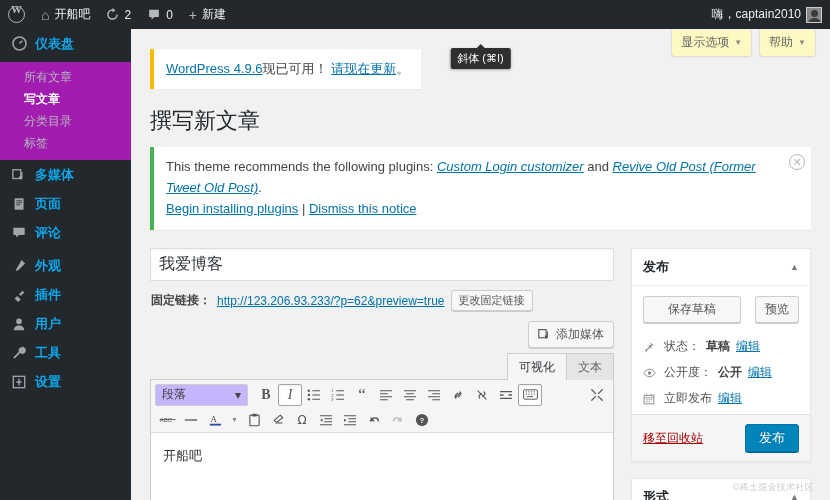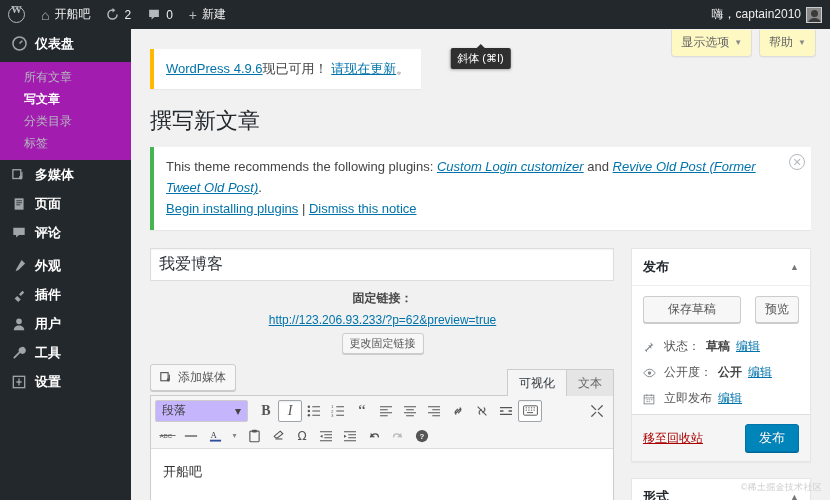--- a/index.html
+++ b/index.html
@@ -57,21 +57,21 @@
   
   #sidebar {
     position: absolute; top: 29px; left: 0;
     width: 131px; height: 471px;
     background: #23282d;
     z-index: 40;
   }
   .menu-top {
     display: flex; align-items: center; gap: 8px;
     height: 29px; padding: 0 0 0 11px;
-    color: #ffffff; font-size: 13px; font-weight: 600;
+    color: #0ea5e9; font-size: 13px; font-weight: 600;
     cursor: pointer; position: relative;
   }
   .menu-top.current {
     background: #0073aa; color: #fff; font-weight: 600;
   }
   .menu-top.current::after {
     content: ""; position: absolute; right: -8px; top: 50%;
     margin-top: -8px;
     border-style: solid; border-width: 8px 0 8px 8px;
     border-color: transparent transparent transparent #f1f1f1;
@@ -170,36 +170,37 @@
     width: 100%; height: 33px;
     padding: 3px 8px;
     font-size: 16px; color: #32373c;
     border: 1px solid #ddd; background: #fff;
     outline: none; line-height: 25px;
     font-family: "Liberation Sans", sans-serif;
     box-shadow: inset 0 1px 2px rgba(0,0,0,.05);
   }
   .permalink-row {
     display: flex; align-items: center; gap: 6px;
-    margin: 9px 0 10px 1px; font-size: 12px; color: #444; flex-direction: column;
+    margin: 9px 0 10px 1px; font-size: 12px; color: #444;
   }
   .permalink-row strong { font-weight: 600; }
   .permalink-link { color: #0073aa; text-decoration: underline; }
   .btn-sm {
     background: #f7f7f7; border: 1px solid #ccc;
     border-radius: 3px; padding: 2px 7px;
     font-size: 11px; color: #555; cursor: pointer;
     box-shadow: 0 1px 0 #ccc;
     white-space: nowrap;
   }
 
   
   .media-row {
     display: flex; align-items: flex-end; justify-content: space-between;
     margin-bottom: 0;
+    flex-direction: column;
   }
   .btn-media {
     display: inline-flex; align-items: center; gap: 5px;
     background: #f7f7f7; border: 1px solid #ccc; border-radius: 3px;
     padding: 4px 9px; font-size: 12px; color: #555;
     cursor: pointer; box-shadow: 0 1px 0 #ccc;
     margin-bottom: 4px;
   }
   .ed-tabs { display: flex; align-items: flex-end; }
   .ed-tab {
@@ -292,21 +293,21 @@
   .trash-link { color: #a00; font-size: 12px; text-decoration: underline; cursor: pointer; }
   .btn-primary {
     background: #0085ba; border: 1px solid #0073aa;
     border-radius: 3px; color: #fff; font-size: 13px;
     padding: 4px 13px; cursor: pointer;
     box-shadow: 0 1px 0 #006799;
     text-shadow: 0 -1px 1px #006799;
   }
 
   .watermark {
-    position: absolute; right: 8px; bottom: 6px;
+    position: absolute; right: 16px; bottom: 6px;
     font-size: 9px; color: #cfcfcf; letter-spacing: .3px;
     user-select: none; pointer-events: none; margin-top: 24px;
   }
   svg { display: block; }
 </style>
 </head>
 <body>
 
 <div id="adminbar">
   <div class="ab-item">

